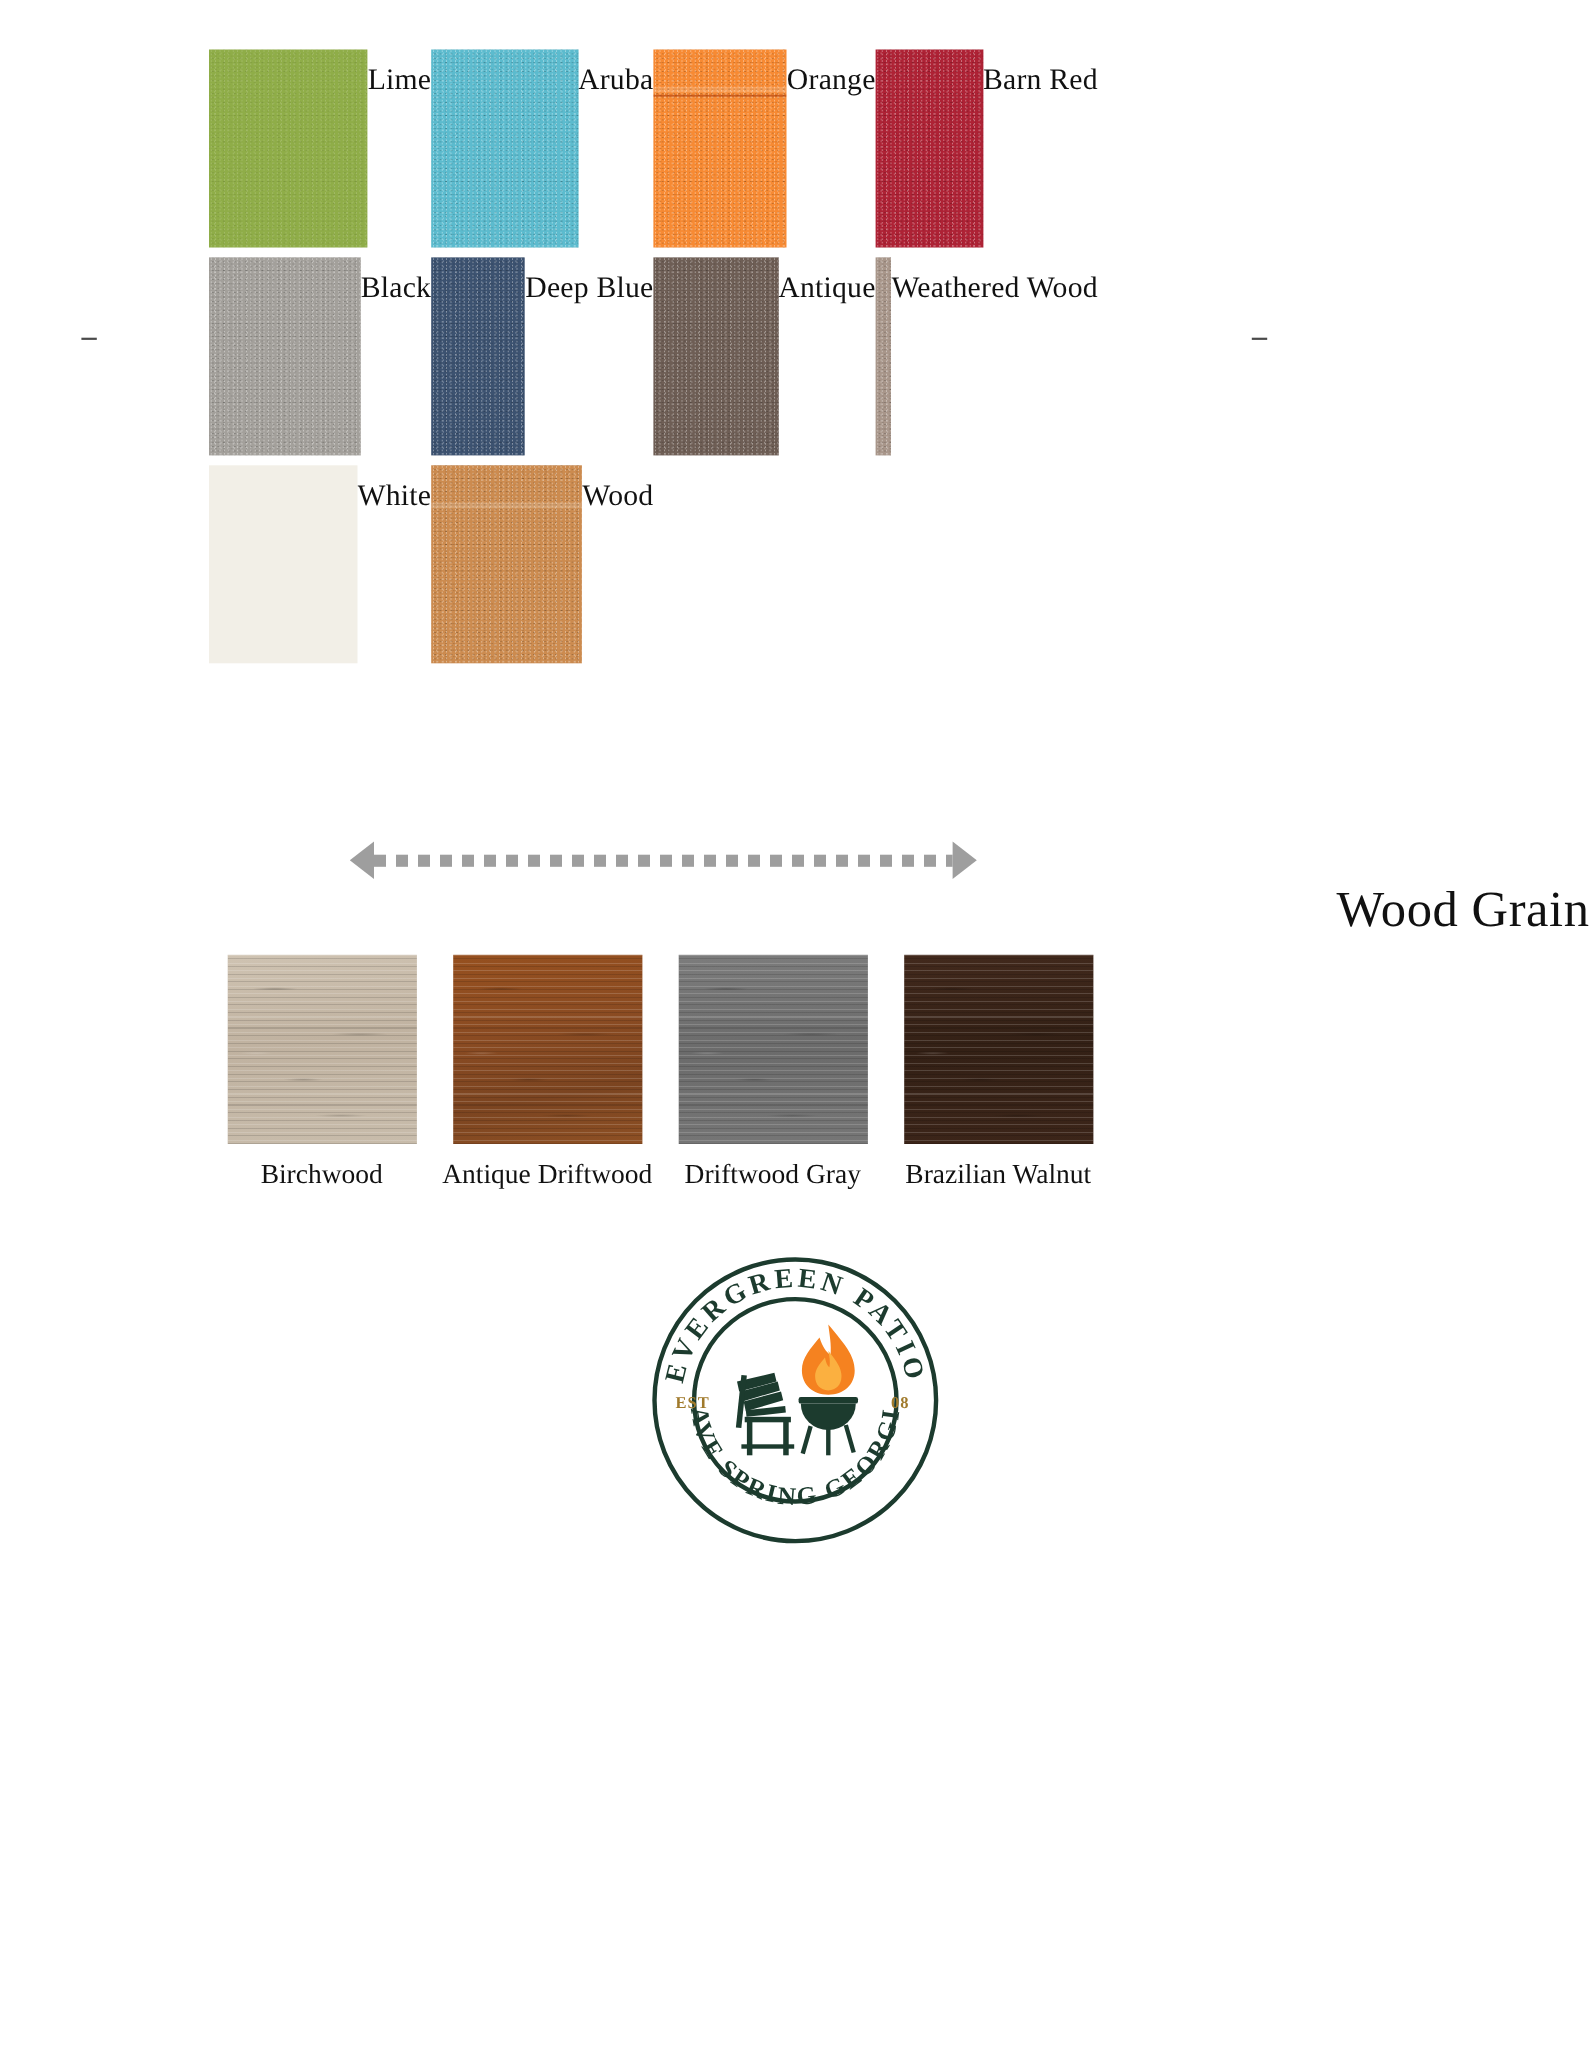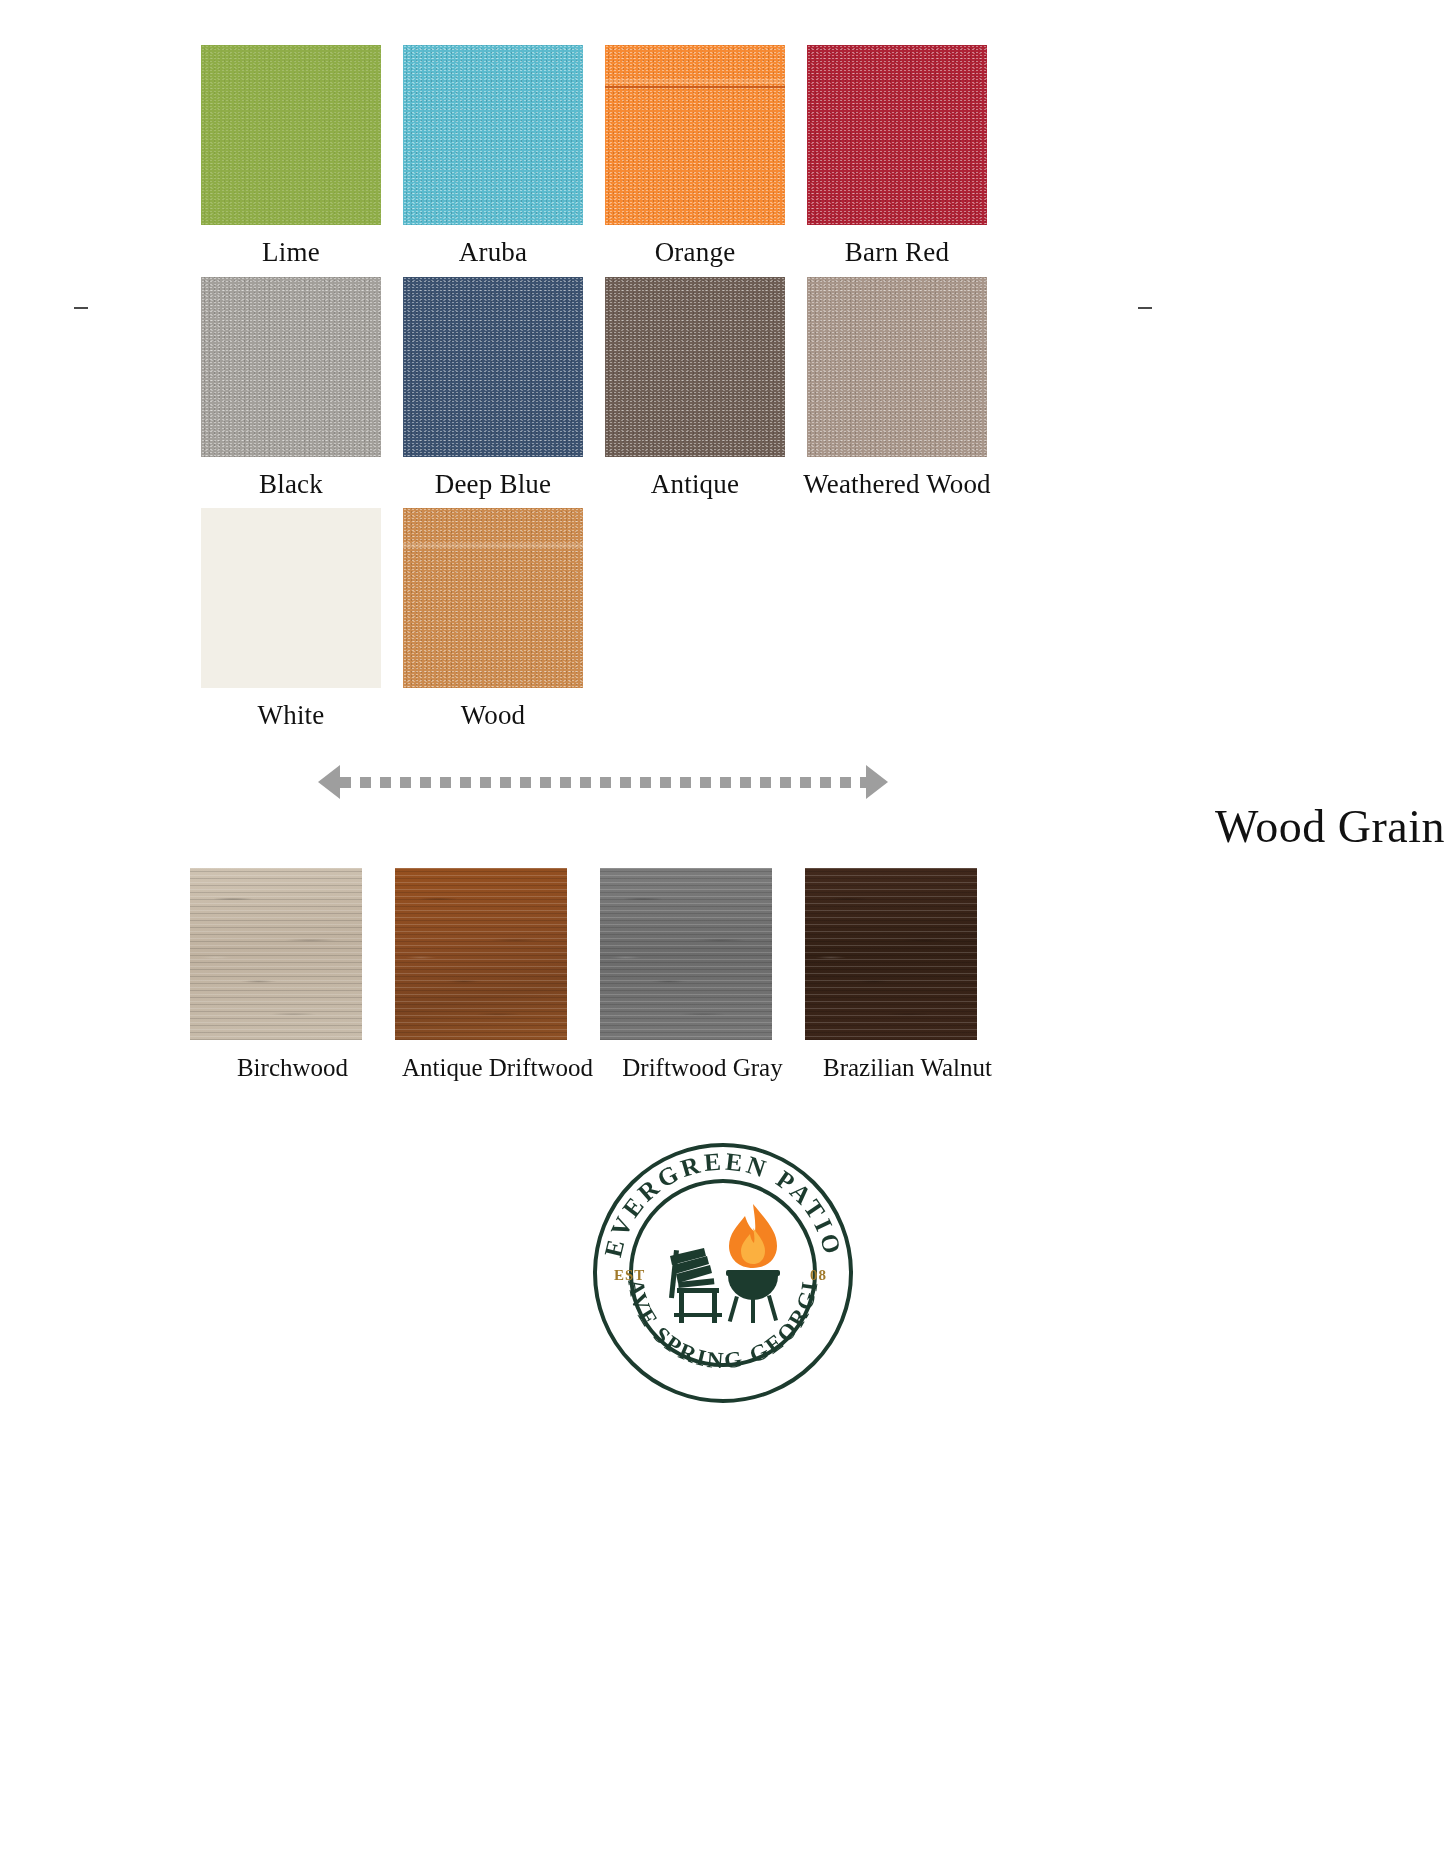--- a/index.html
+++ b/index.html
@@ -41,22 +41,21 @@
     width: 810px;
   }
   .swatch-row {
     display: flex;
     width: 100%;
     margin-bottom: 9px;
   }
   .swatch-cell {
     width: 202px;
     display: flex;
-    flex-direction: column;
-    align-items: center;
+    flex-direction: row;
   }
   .swatch-chip {
     width: 180px;
     height: 180px;
     position: relative;
     overflow: hidden;
     background-repeat: repeat;
   }
   
   .tex::after {
@@ -185,20 +184,21 @@
     position: absolute;
     left: 190px;
     top: 868px;
     width: 820px;
   }
   .wood-row { display: flex; width: 100%; }
   .wood-cell {
     width: 205px;
     display: flex;
     flex-direction: column;
+    align-items: center;
   }
   .wood-chip {
     width: 172px;
     height: 172px;
     position: relative;
     overflow: hidden;
   }
   .wood-label {
     margin-top: 14px;
     font-size: 25px;

